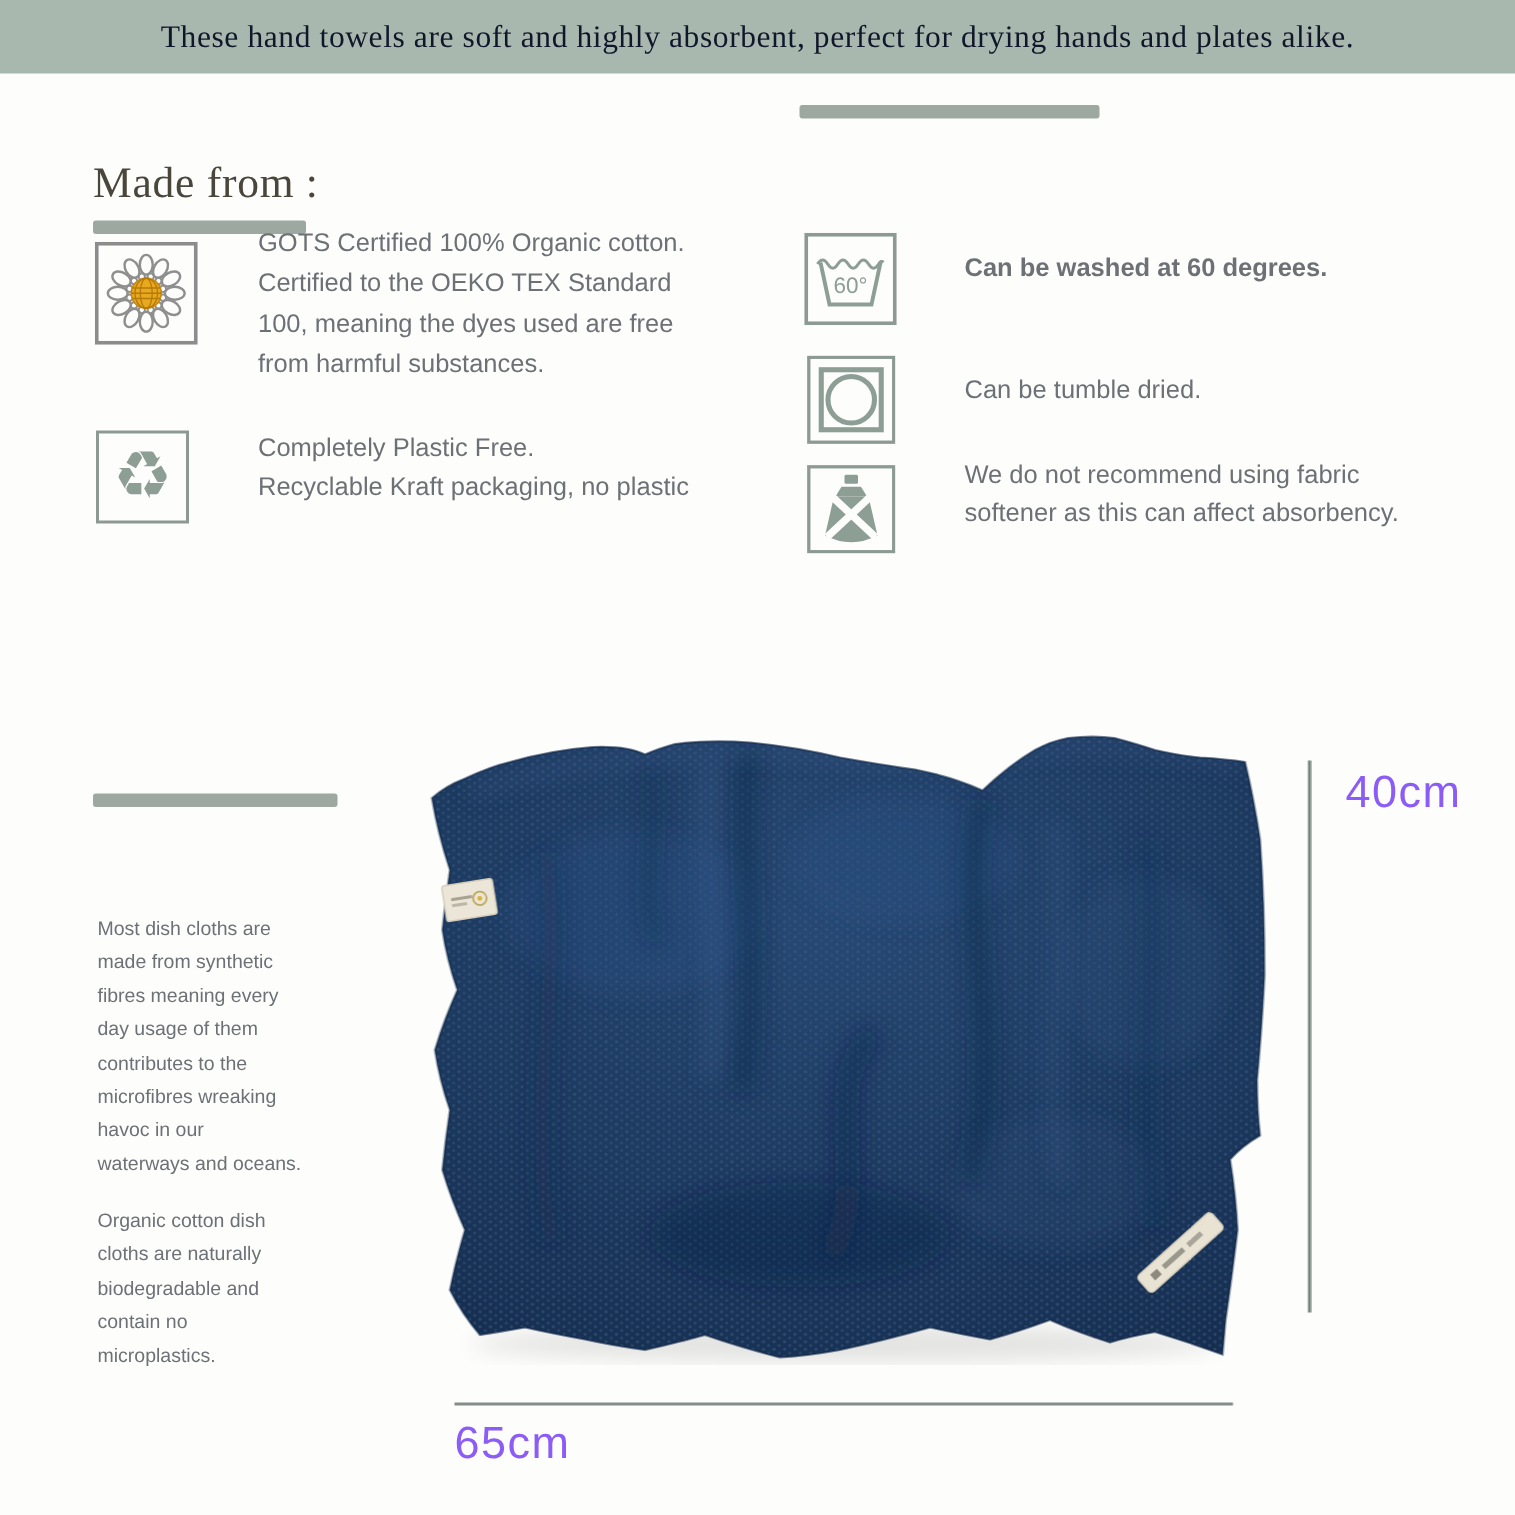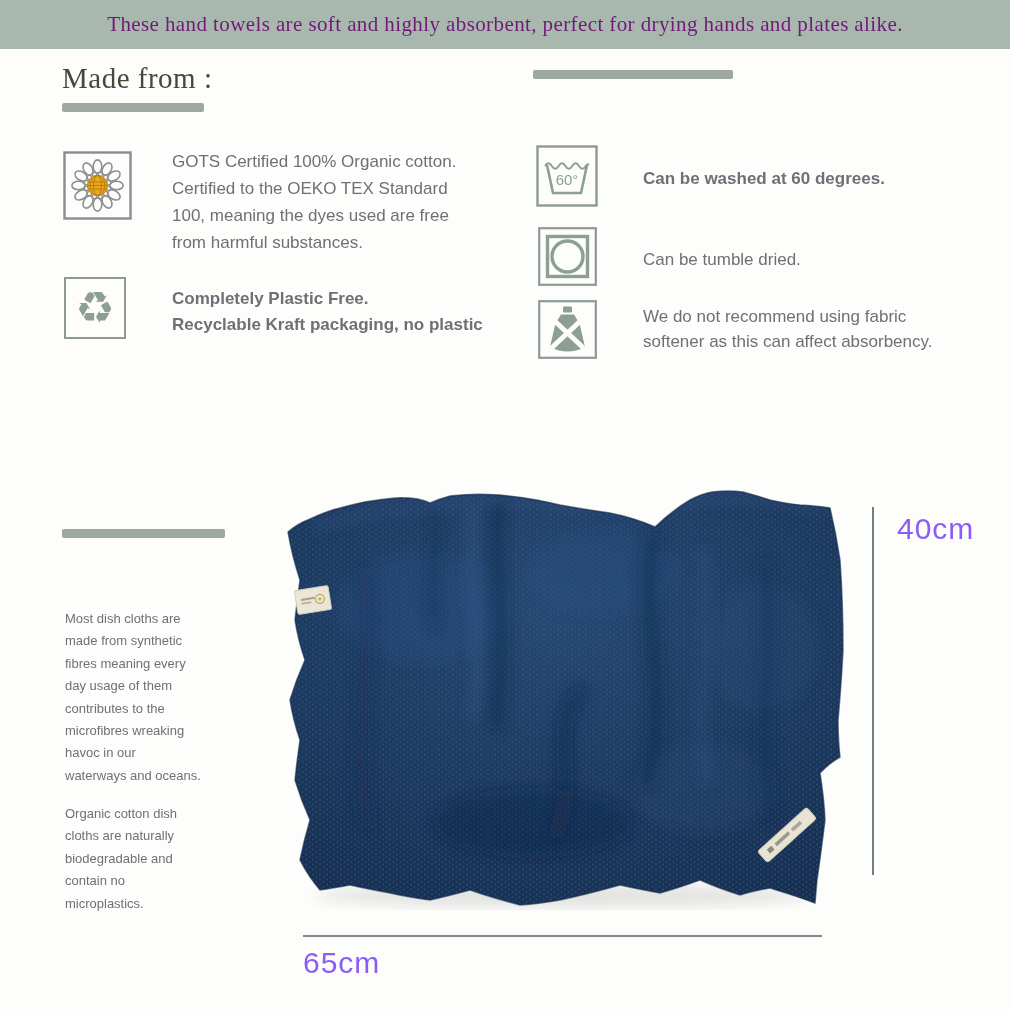--- a/index.html
+++ b/index.html
@@ -3,38 +3,38 @@
 <meta charset="utf-8">
 <style>
   * { margin:0; padding:0; box-sizing:border-box; }
   html,body { width:1010px; height:1010px; }
   body { background:#fdfdfc; font-family:"Liberation Sans", sans-serif; position:relative; overflow:hidden; }
 
   .abs { position:absolute; }
 
   .h-serif {
     font-family:"Liberation Serif","DejaVu Serif",serif;
-    color:#4b463c; font-size:29px; letter-spacing:.5px; font-weight:400;
+    color:#4b463c; font-size:29px; letter-spacing:.5px; font-weight:400;margin-top:44px;
   }
   .sage-bar { background:#9ca8a0; height:9px; border-radius:2px; }
 
   .body-text {
     color:#6d7175; font-size:17px; line-height:27px; white-space:pre-line;
   }
   .body-text.tight { line-height:25px; }
 
-  .icon-box { position:absolute; }
+  .icon-box { position:absolute;margin-top:10px; }
 
   .banner {
     position:absolute; left:0; top:400; width:1010px; height:49px;
     background:#a9b8ae; display:flex; align-items:center; justify-content:center;
   }
   .banner-text {
     font-family:"Liberation Serif","DejaVu Serif",serif;
-    color:#701a75; font-size:21px; letter-spacing:.4px;
+    color:#0f172a; font-size:21px; letter-spacing:.4px;
   }
 
   .why-title { white-space:pre-line; line-height:35px; }
   .why-para { color:#6d7175; font-size:13px; line-height:22.4px; white-space:pre-line; }
 
   .dim-label {
     font-family:Liberation Sans, sans-serif;
     color:#8b5cf6; font-size:30px; letter-spacing:1px;
   }
   .dim-line-v { position:absolute; width:2px; background:#70807a; }
@@ -99,21 +99,21 @@
   </svg>
 </div>
 <div class="abs body-text" style="left:172px; top:148px; width:330px;">GOTS Certified 100% Organic cotton.
 Certified to the OEKO TEX Standard
 100, meaning the dyes used are free
 from harmful substances.</div>
 
 <div class="icon-box recycle-glyph" style="left:64px; top:277px;">
   <span>♻</span>
 </div>
-<div class="abs body-text" style="left:172px; top:286px; width:340px; line-height:26px;font-weight:bold;">Completely Plastic Free.
+<div class="abs body-text" style="left:172px; top:286px; width:340px; line-height:26px;">Completely Plastic Free.
 Recyclable Kraft packaging, no plastic</div>
 
 <div class="abs" style="left:533px; top:62px;">
   <div class="sage-bar" style="width:200px; margin-top:8px;"></div>
 </div>
 
 <div class="icon-box" style="left:536px; top:145px;">
   <svg width="62" height="62" viewBox="0 0 62 62">
     <rect x="1.5" y="1.5" width="59" height="59" fill="#fdfdfc" stroke="#8d9a93" stroke-width="2.4"></rect>
     <path d="M11,20 L17,48 L45,48 L51,20" fill="none" stroke="#8d9e95" stroke-width="2.6"></path>

